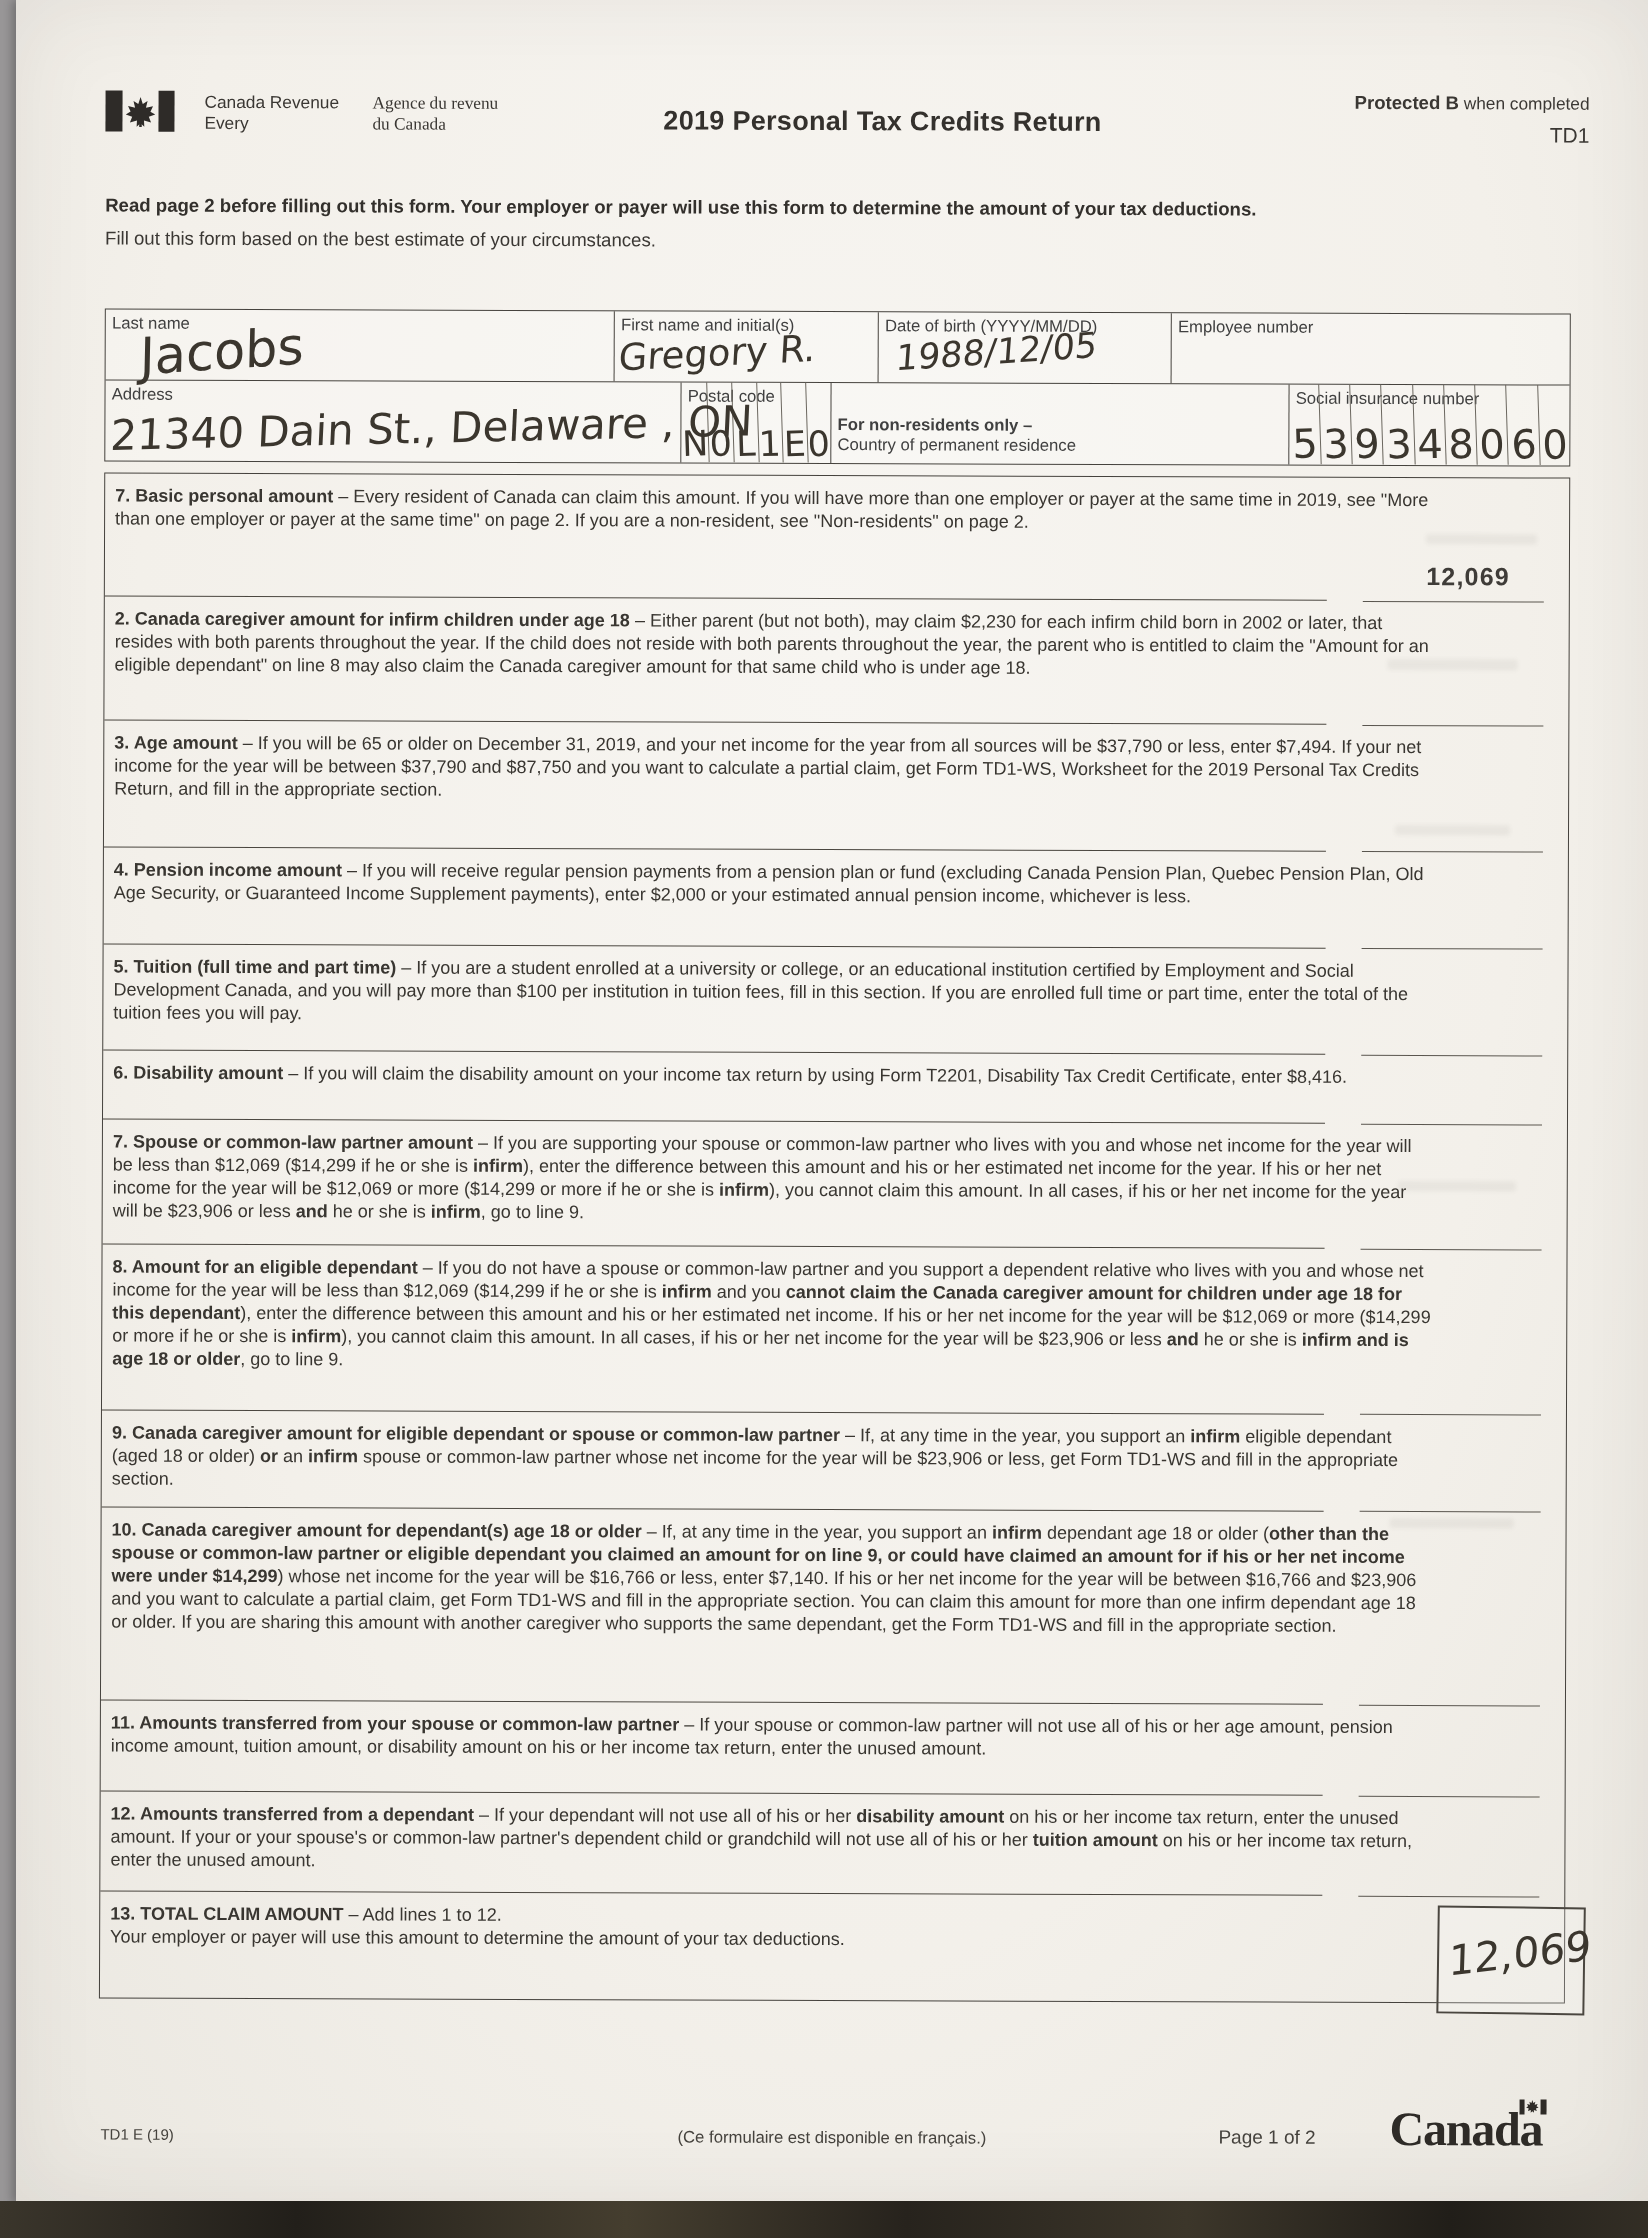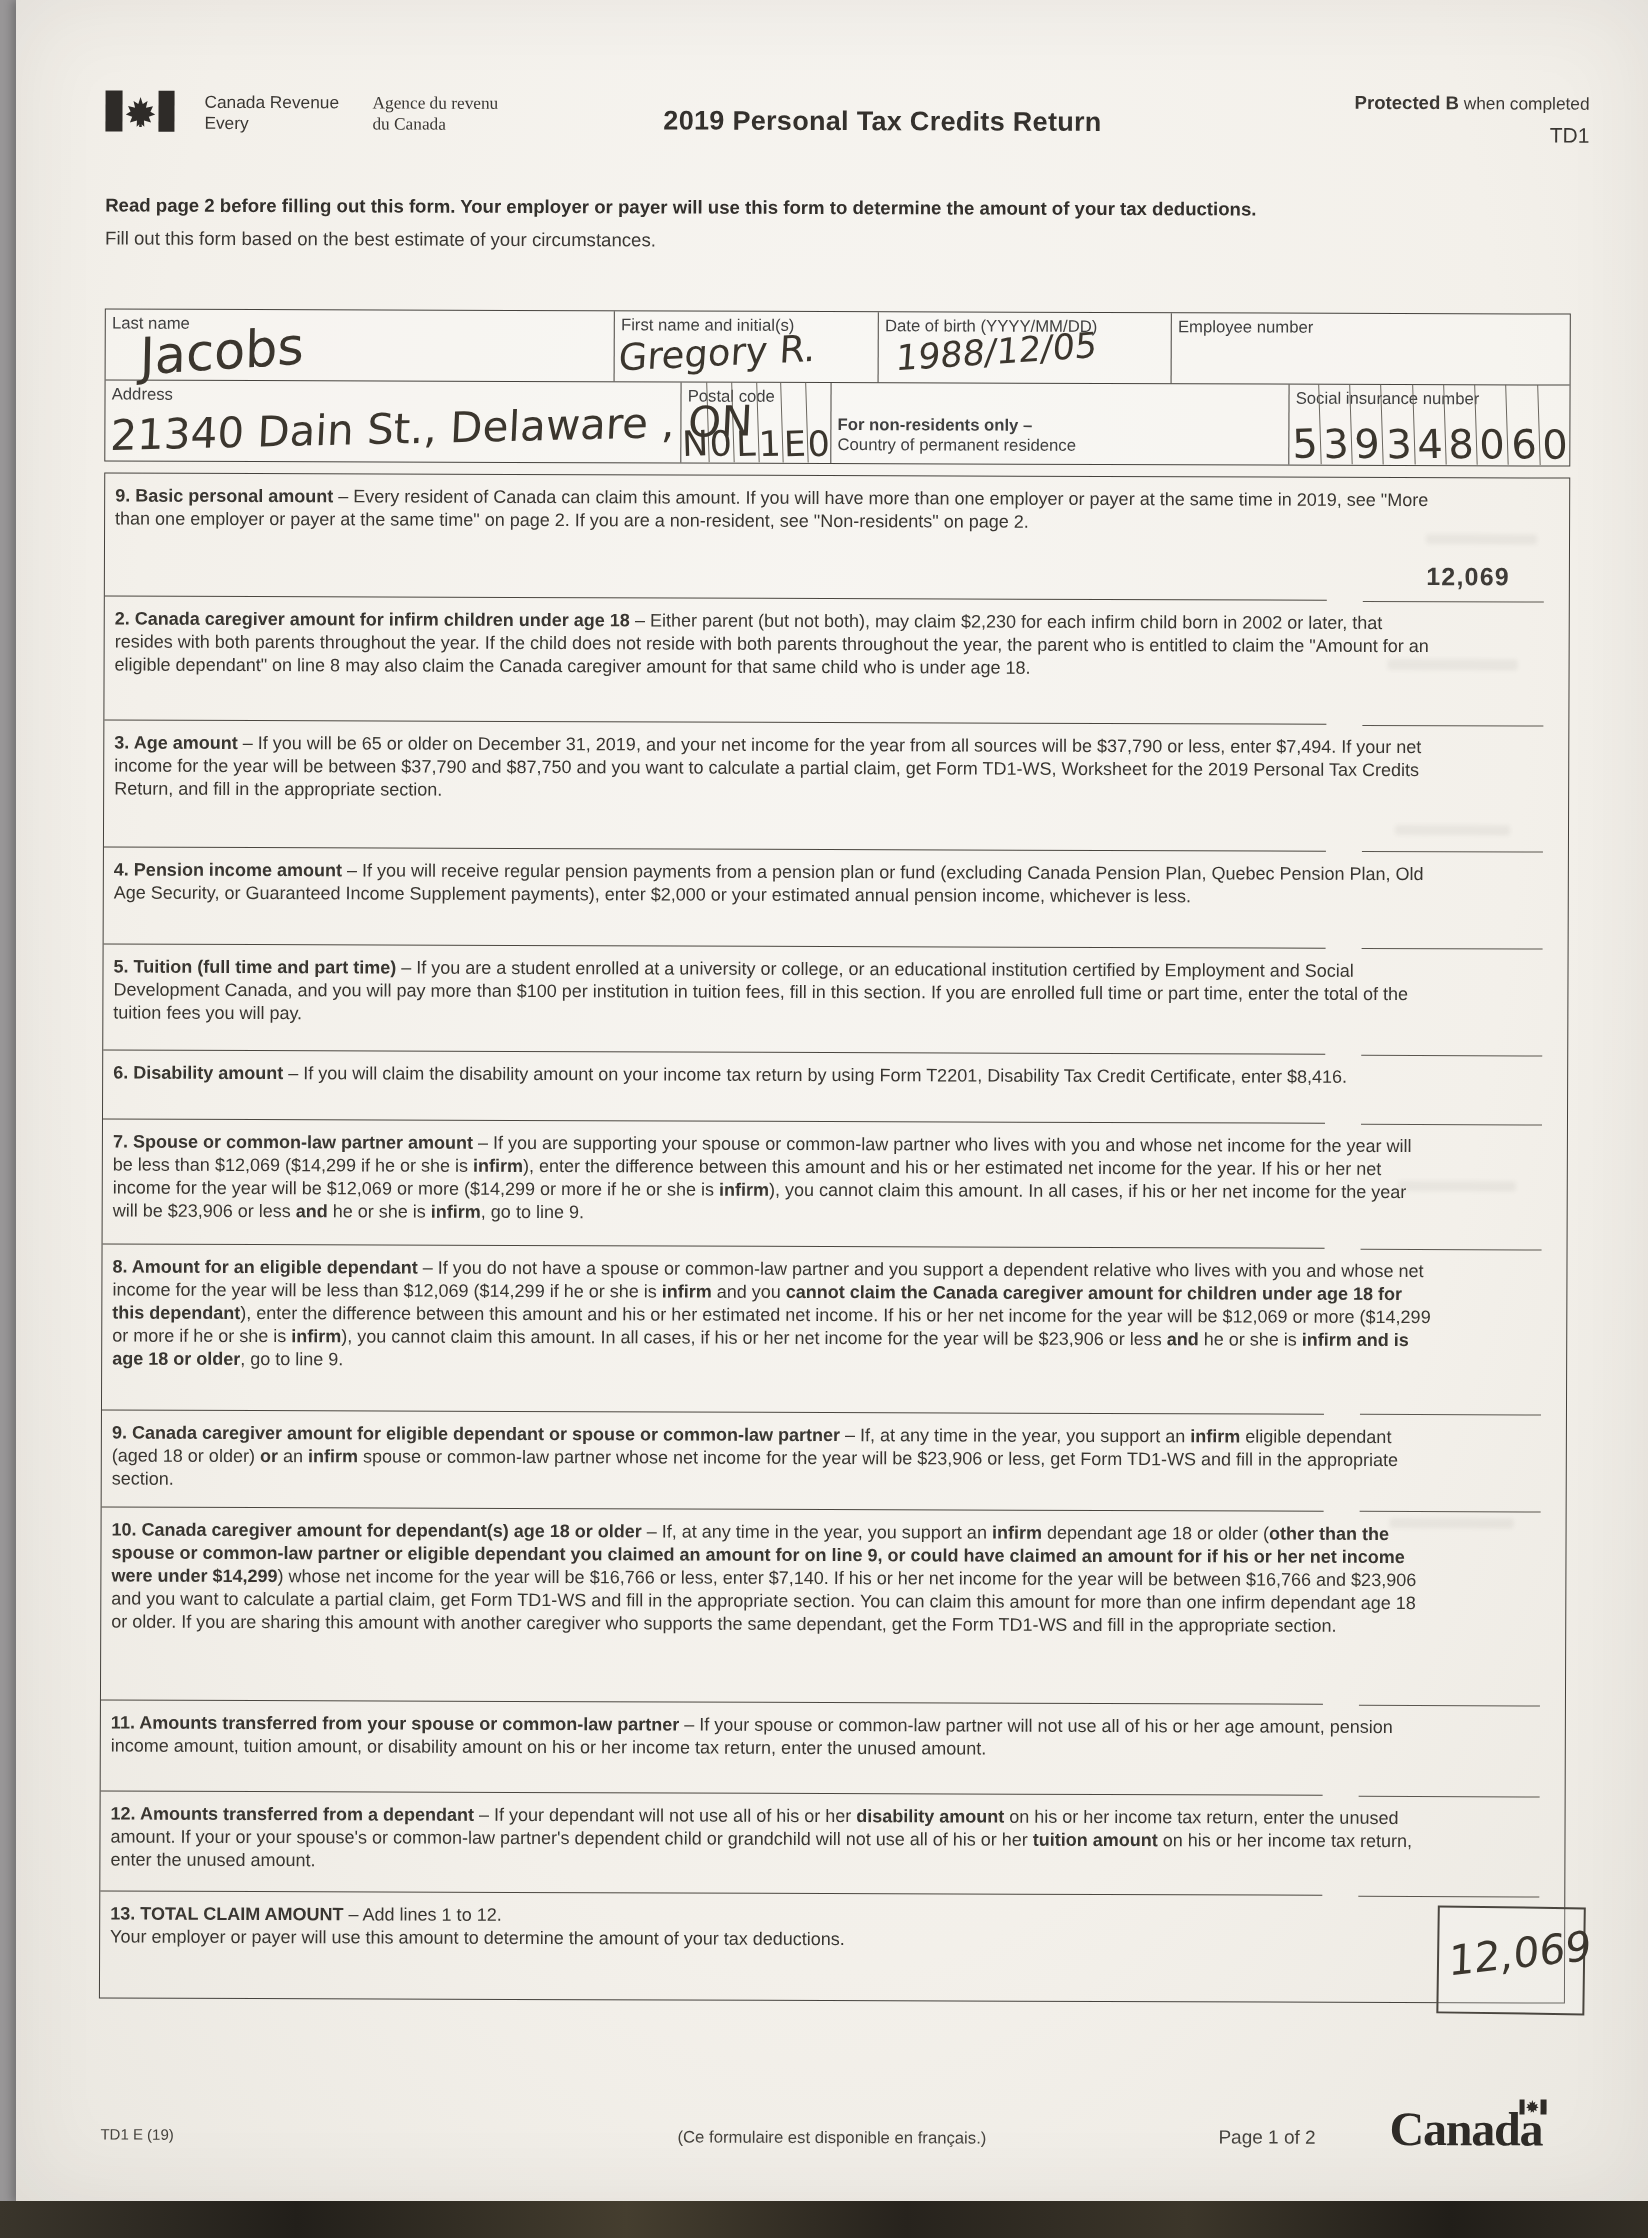--- a/index.html
+++ b/index.html
@@ -177,21 +177,21 @@
             <span class="cell">0</span>
             <span class="cell">6</span>
             <span class="cell">0</span>
           </div>
       </div>
     </div>
   </div>
 
   <div class="mainbox">
     <div class="row r1">
-      <p class="body"><b>9. Basic personal amount</b> – Every resident of Canada can claim this amount. If you will have more than one employer or payer at the same time in 2019, see "More than one employer or payer at the same time" on page 2. If you are a non-resident, see "Non-residents" on page 2.</p>
+      <p class="body"><b>7. Basic personal amount</b> – Every resident of Canada can claim this amount. If you will have more than one employer or payer at the same time in 2019, see "More than one employer or payer at the same time" on page 2. If you are a non-resident, see "Non-residents" on page 2.</p>
       <div class="amt-printed">12,069</div>
       <div class="ans"></div>
     </div>
     <div class="row r2">
       <p class="body"><b>2. Canada caregiver amount for infirm children under age 18</b> – Either parent (but not both), may claim $2,230 for each infirm child born in 2002 or later, that resides with both parents throughout the year. If the child does not reside with both parents throughout the year, the parent who is entitled to claim the "Amount for an eligible dependant" on line 8 may also claim the Canada caregiver amount for that same child who is under age 18.</p>
       <div class="ans"></div>
     </div>
     <div class="row r3">
       <p class="body"><b>3. Age amount</b> – If you will be 65 or older on December 31, 2019, and your net income for the year from all sources will be $37,790 or less, enter $7,494. If your net income for the year will be between $37,790 and $87,750 and you want to calculate a partial claim, get Form TD1-WS, Worksheet for the 2019 Personal Tax Credits Return, and fill in the appropriate section.</p>
       <div class="ans"></div>

